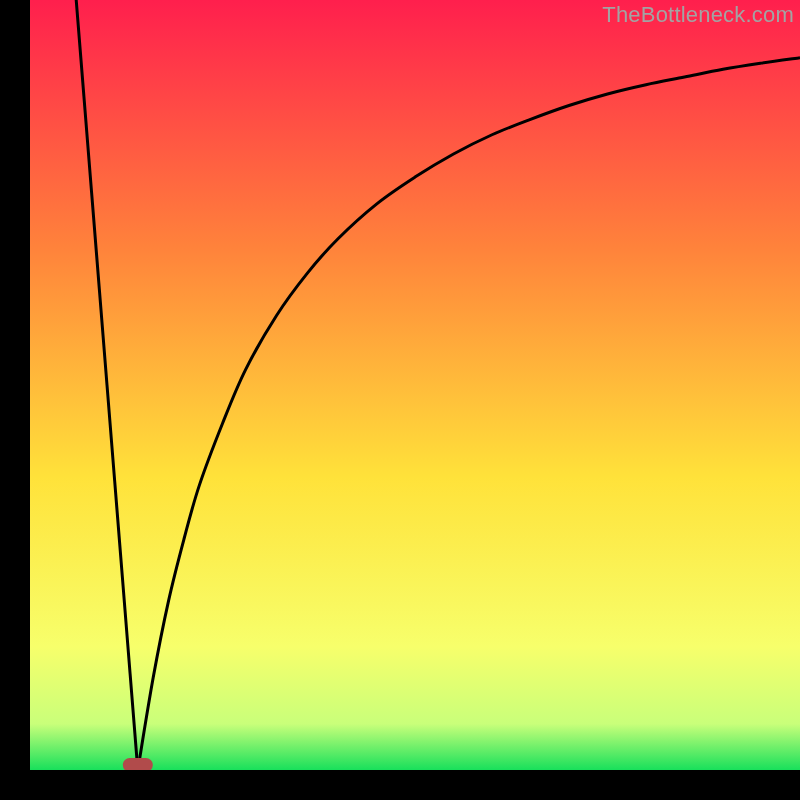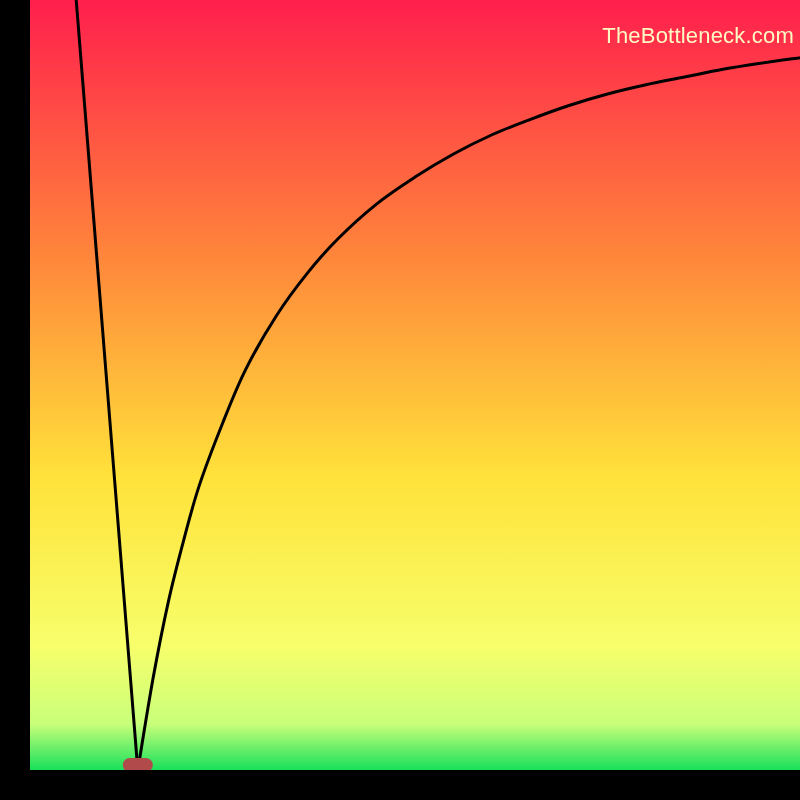--- a/index.html
+++ b/index.html
@@ -22,26 +22,25 @@
     left: 30px;
     top: 0;
     width: 770px;
     height: 770px;
     overflow: hidden;
   }
   .attribution {
     position: absolute;
     top: 2px;
     right: 6px;
-    color: #fef9c3;
+    color: #a3a3a3;
     font-size: 22px;
     font-weight: 500;
     letter-spacing: 0.2px;
     z-index: 10;
-    margin-top: 21px;
   }
   svg {
     display: block;
   }
 </style>
 </head>
 <body>
 
 <div class="frame">
 

